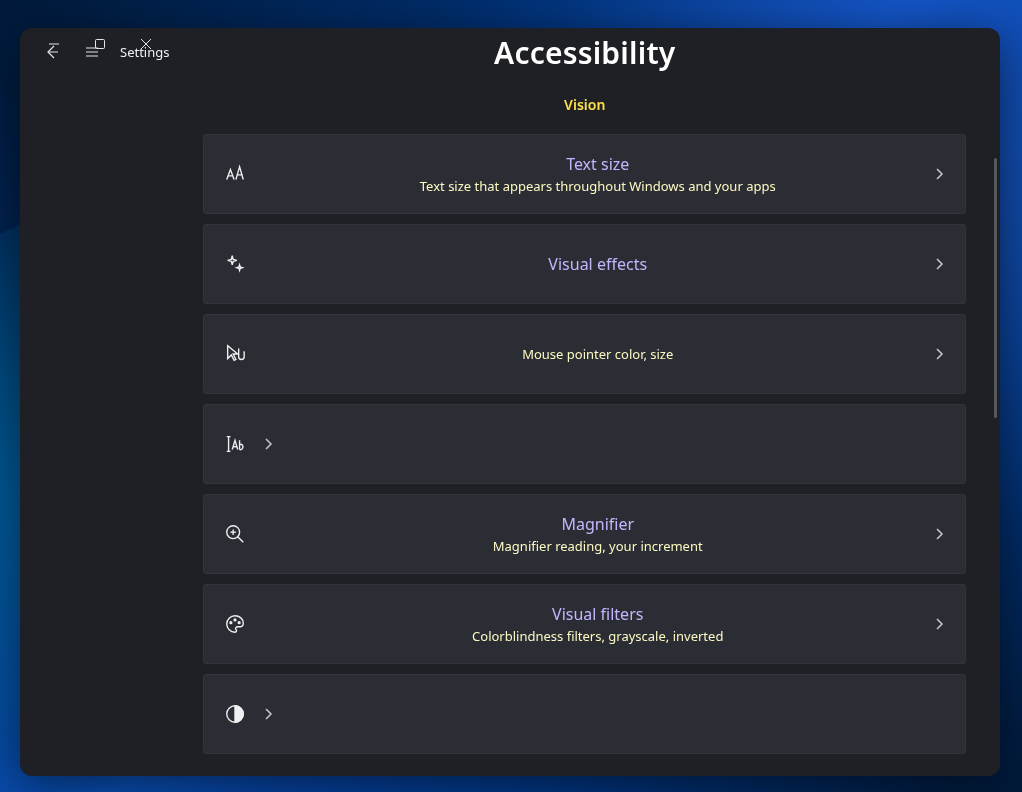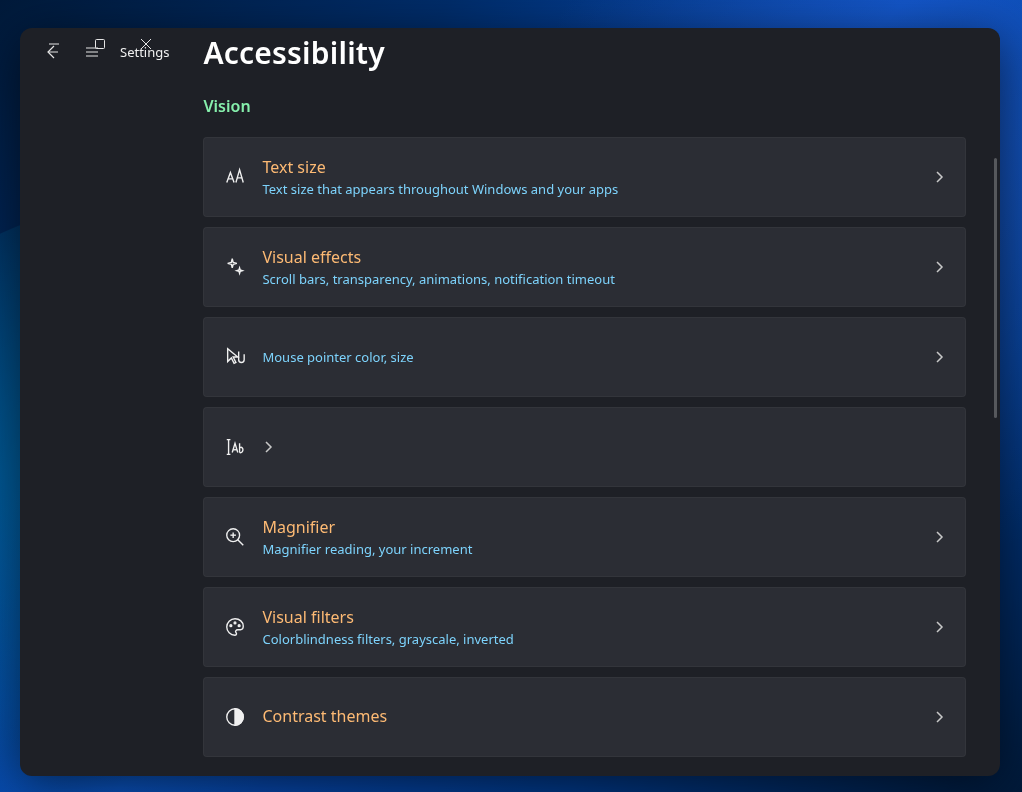--- a/index.html
+++ b/index.html
@@ -71,33 +71,34 @@
     display: flex; align-items: center; justify-content: center;
     color: #e5e5e5;
   }
   .wc-btn svg { width: 12px; height: 12px; }
 
   .content {
     flex: 1 1 auto;
     padding: 0 34px 0 34px;
     overflow: hidden;
     position: relative;
+    text-align: center;
   }
   .page-title {
     font-size: 30px;
     font-weight: 600;
     margin-top: 4px;
     margin-bottom: 22px;
     letter-spacing: 0.2px;
   }
   .section-heading {
-    font-size: 16px;
+    font-size: 14px;
     font-weight: 600;
     margin-bottom: 20px;
-    color: #86efac;
+    color: #fde047;
   }
 
   .item-list { display: flex; flex-direction: column; gap: 10px; }
   .setting-item {
     background: #2b2d34;
     border: 1px solid rgba(255,255,255,0.04);
     border-radius: 4px;
     height: 80px;
     display: flex;
     align-items: center;
@@ -108,22 +109,22 @@
     width: 38px;
     display: flex; align-items: center; justify-content: flex-start;
     color: #f0f0f0;
   }
   .setting-item .icon-slot svg { width: 22px; height: 22px; }
   .setting-text {
     display: flex; flex-direction: column;
     gap: 2px;
     flex: 1 1 auto;
   }
-  .setting-text .item-title { font-size: 16px; font-weight: 400; color: #fdba74; }
-  .setting-text .item-desc { font-size: 13px; color: #7dd3fc; }
+  .setting-text .item-title { font-size: 16px; font-weight: 400; color: #c4b5fd; }
+  .setting-text .item-desc { font-size: 13px; color: #fef9c3; }
   .chevron {
     color: #c8c8c8;
   }
   .chevron svg { width: 12px; height: 12px; }
 
   
   .scroll-track {
     position: absolute;
     right: 3px; top: 130px;
     width: 3px; height: 260px;
@@ -203,21 +204,20 @@
 
       <div class="setting-item">
         <div class="icon-slot">
           <svg viewBox="0 0 24 24" fill="none" stroke="currentColor" stroke-width="1.5">
             <path d="M9 3 L10 7 L14 8 L10 9 L9 13 L8 9 L4 8 L8 7 Z"></path>
             <path d="M17 13 L17.7 15.3 L20 16 L17.7 16.7 L17 19 L16.3 16.7 L14 16 L16.3 15.3 Z"></path>
           </svg>
         </div>
         <div class="setting-text">
           <span class="item-title">Visual effects</span>
-          <span class="item-desc">Scroll bars, transparency, animations, notification timeout</span>
         </div>
         <div class="chevron">
           <svg viewBox="0 0 12 12" fill="none" stroke="currentColor" stroke-width="1.5">
               <path d="M4 1 L9 6 L4 11"></path>
             </svg>
         </div>
       </div>
 
       <div class="setting-item">
         <div class="icon-slot">
@@ -293,24 +293,20 @@
         </div>
       </div>
 
       <div class="setting-item">
         <div class="icon-slot">
           <svg viewBox="0 0 24 24" fill="none" stroke="currentColor" stroke-width="1.5">
             <circle cx="12" cy="12" r="9"></circle>
             <path d="M12 3 A9 9 0 0 1 12 21 Z" fill="currentColor"></path>
           </svg>
         </div>
-        <div class="setting-text">
-          <span class="item-title">Contrast themes</span>
-          <span class="item-desc"></span>
-        </div>
         <div class="chevron">
           <svg viewBox="0 0 12 12" fill="none" stroke="currentColor" stroke-width="1.5">
               <path d="M4 1 L9 6 L4 11"></path>
             </svg>
         </div>
       </div>
 
     </div>
 
     <div class="scroll-track"></div>

